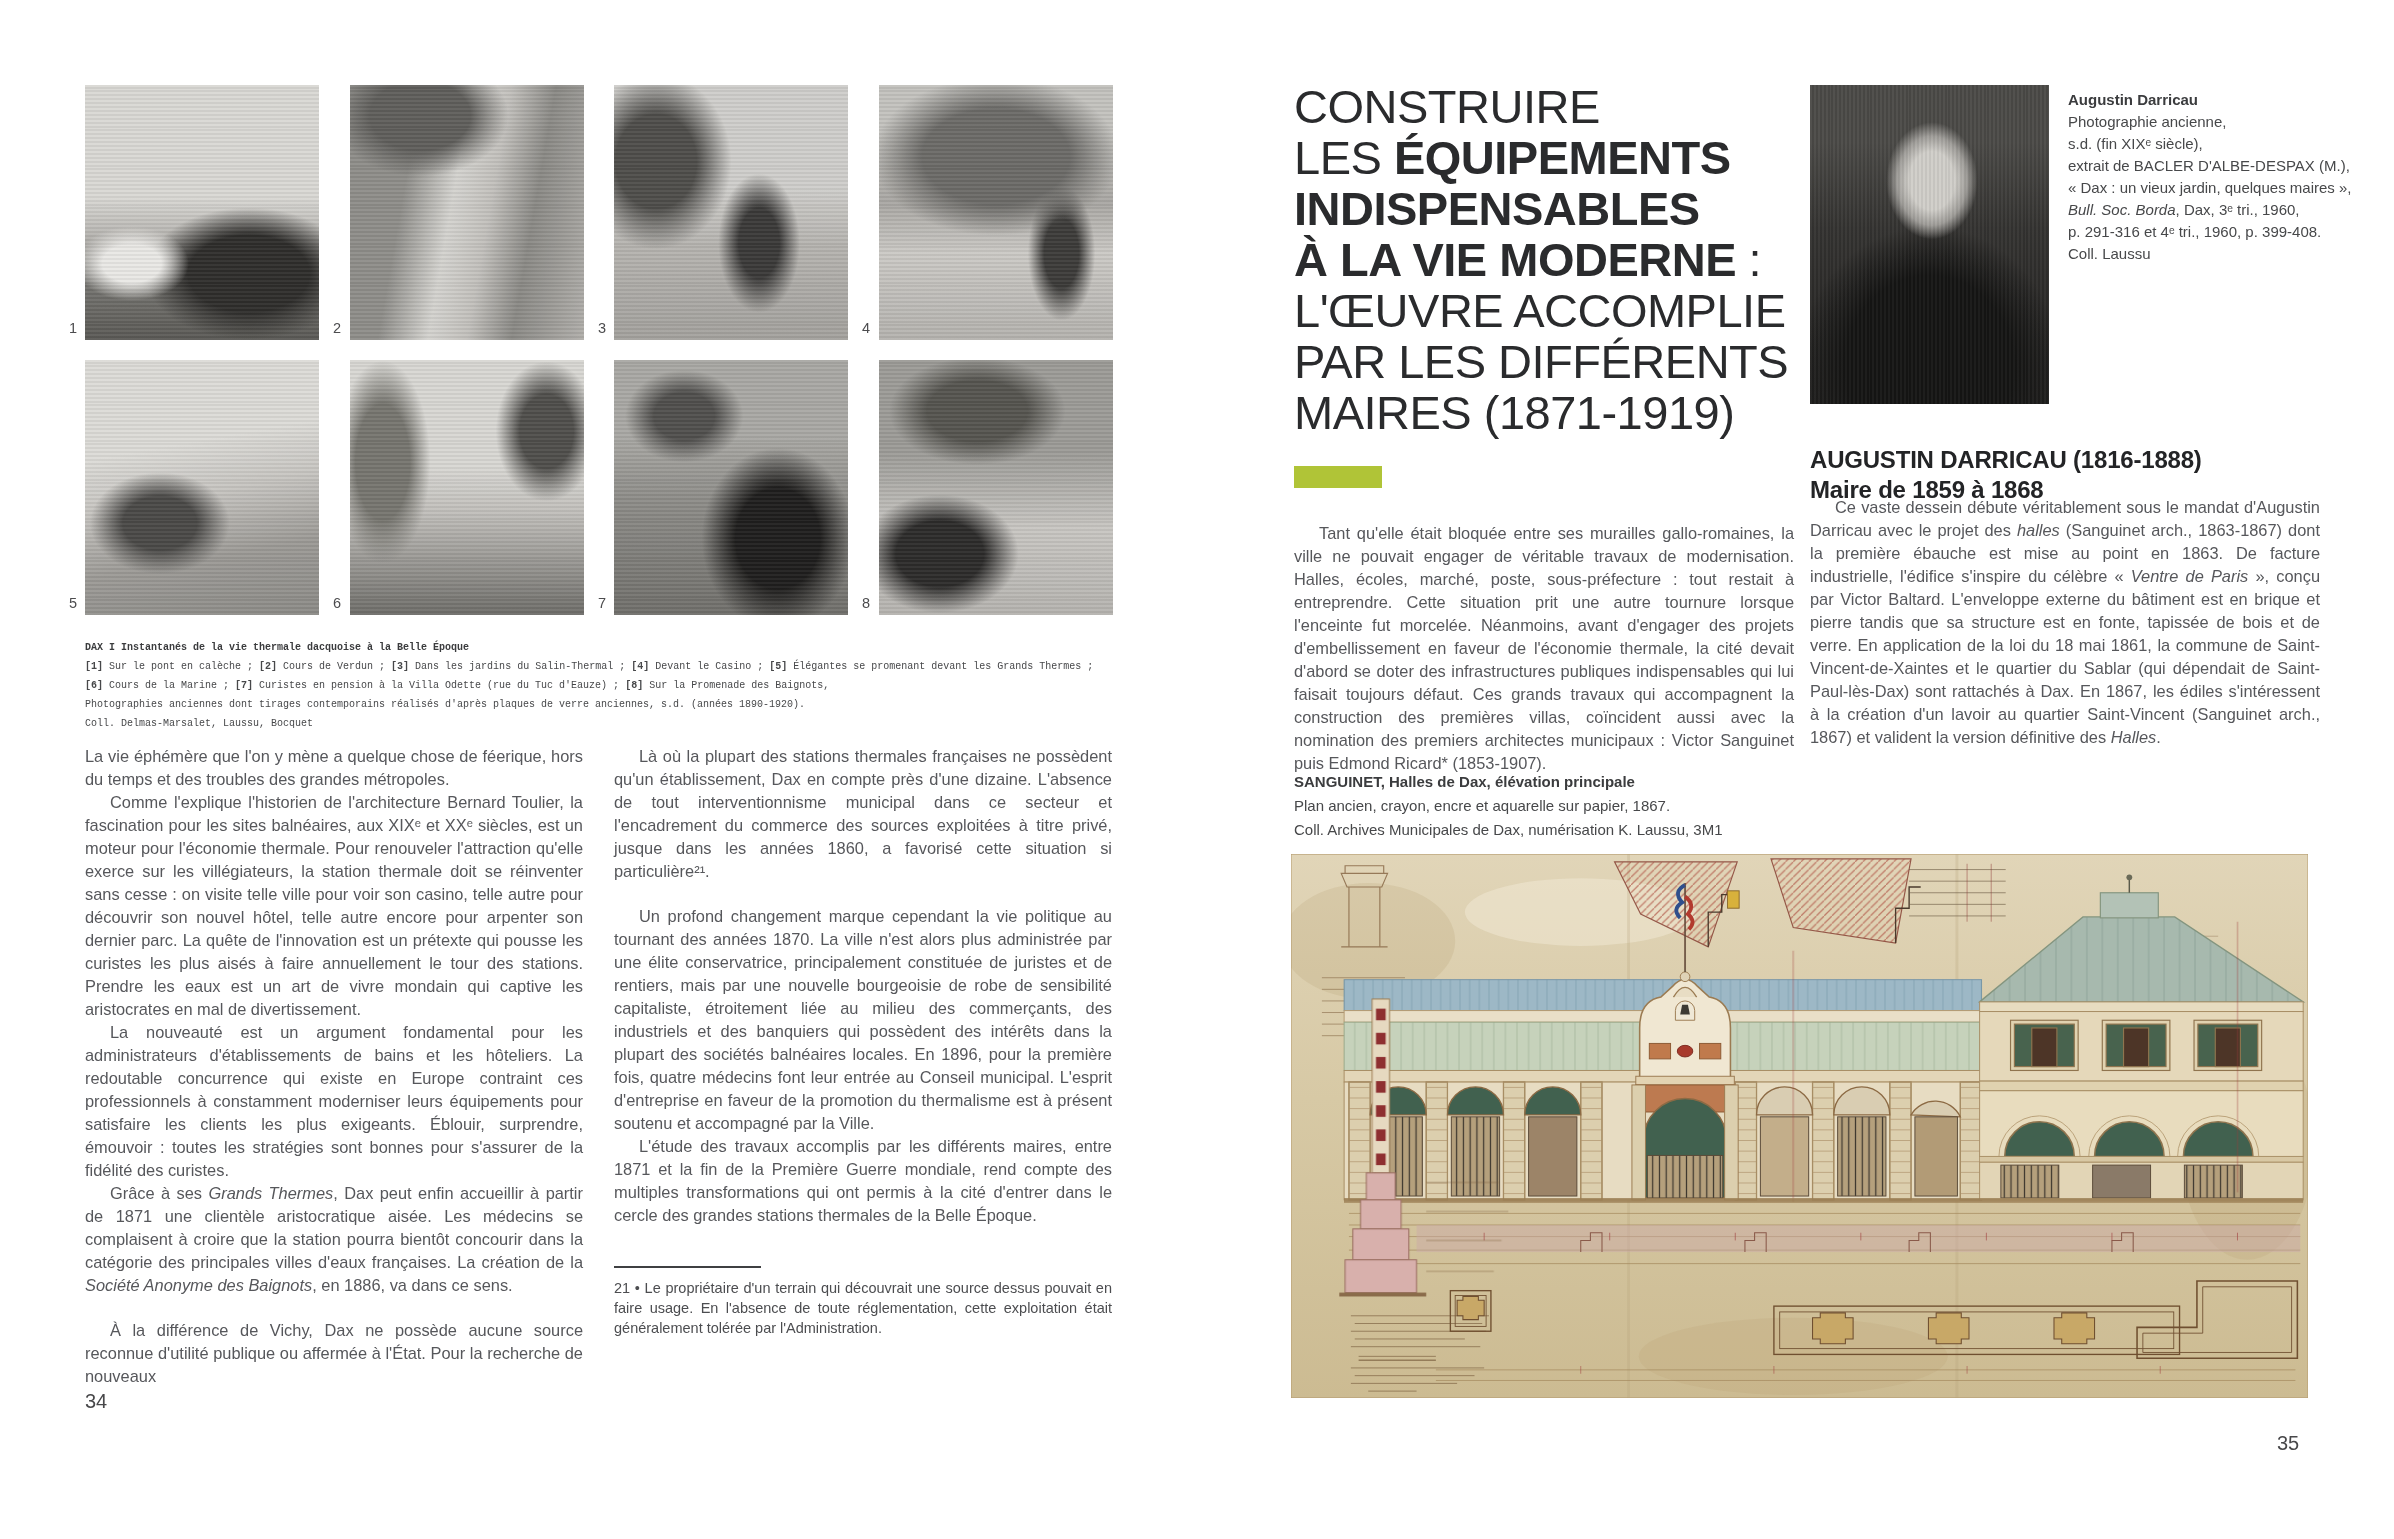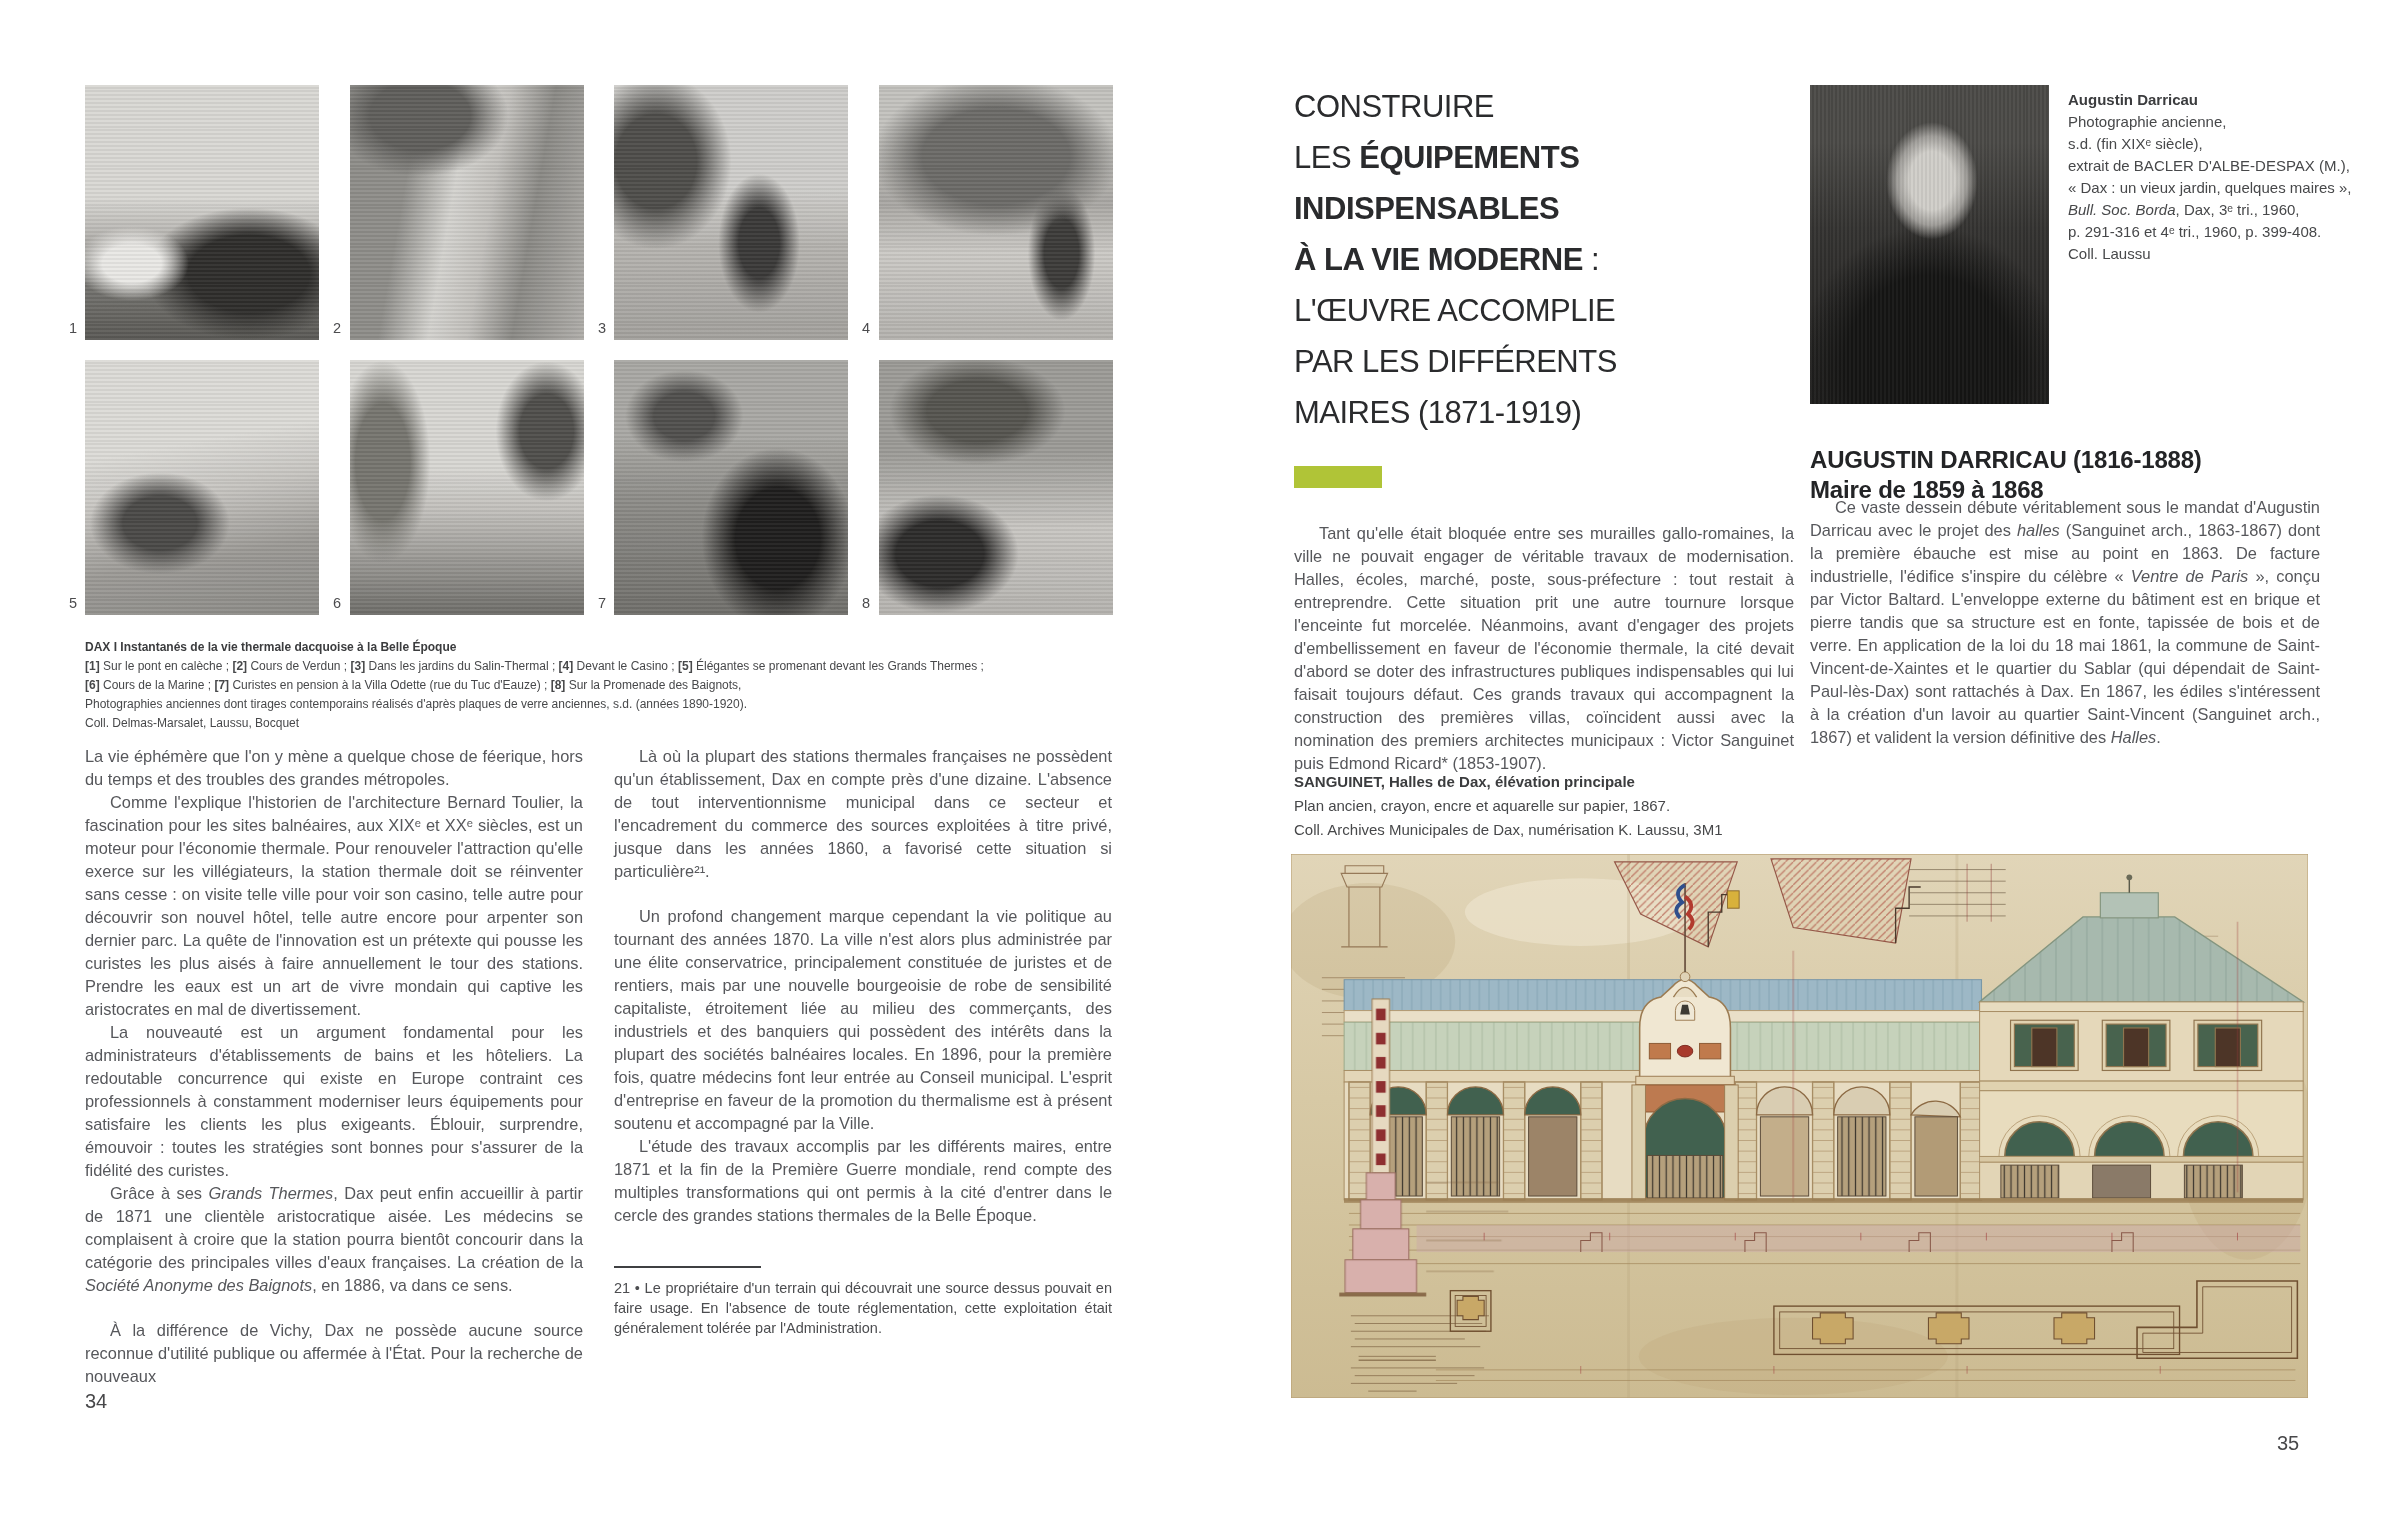--- a/index.html
+++ b/index.html
@@ -29,36 +29,36 @@
        linear-gradient(180deg,#d8d7d3 0 42%,#c0beba 60%,#6e6d69);}
   .ph7{background:radial-gradient(ellipse 106px 126px at 70% 70%,#1f1e1d 0 40%,rgba(0,0,0,0) 72%),
        radial-gradient(ellipse 87px 68px at 30% 22%,#504f4d 0 35%,rgba(0,0,0,0) 68%),
        linear-gradient(180deg,#a9a8a4 0 30%,#8d8c88 55%,#706f6b);}
   .ph8{background:radial-gradient(ellipse 126px 77px at 42% 20%,#55544f 0 40%,rgba(0,0,0,0) 70%),
        radial-gradient(ellipse 116px 87px at 26% 76%,#2c2b2a 0 38%,rgba(0,0,0,0) 68%),
        linear-gradient(180deg,#9c9b97 0 36%,#c8c6c2 66%,#b5b3af);}
   .photo-num{position:absolute;width:14.5px;font-size:14.5px;line-height:15.4px;color:#4c4c4e;text-align:left;}
 
   
-  .caption{font-size:12px;line-height:19px;color:#47484a;white-space:nowrap;}
+  .caption{font-size:10px;line-height:19px;color:#47484a;white-space:nowrap;font-family:Liberation Mono, monospace;}
   .cap-title{font-weight:700;color:#3b3c3e;}
   .minicap{font-size:15px;line-height:24px;color:#47484a;white-space:nowrap;}
   .portrait-cap{font-size:15px;line-height:22px;color:#47484a;white-space:nowrap;}
 
   
   .body-col{font-size:16.4px;line-height:23px;text-align:justify;color:#56575b;}
   .body-col p{margin:0;}
   .body-col p.indent{text-indent:25px;}
   .body-col p.space{margin-top:22px;}
   .footnote-block{margin-top:39px;}
   .fn-rule{width:147px;height:1.9px;background:#3f4042;margin-bottom:10.6px;}
   .footnote{font-size:14.5px;line-height:20px;text-align:justify;color:#4c4d50;}
 
   
-  .title{font-size:31px;line-height:51px;font-weight:300;color:#2a2b2d;letter-spacing:-0.5px;}
+  .title{font-size:47px;line-height:51px;font-weight:300;color:#2a2b2d;letter-spacing:-0.5px;}
   .seg-b{font-weight:700;}
   .seg-i{font-style:italic;}
   .accent-bar{width:88px;height:22px;}
   .darricau-h{font-size:24px;line-height:30px;font-weight:700;color:#232426;letter-spacing:-0.2px;}
   .pagenum{font-size:20px;color:#48484a;}
 
   .portrait{position:absolute;width:239px;height:319px;overflow:hidden;
      background:radial-gradient(ellipse 60px 77px at 51% 30%,#d0cec9 0 38%,#9e9c98 58%,rgba(0,0,0,0) 76%),
      radial-gradient(ellipse 154px 164px at 50% 88%,#151514 0 55%,rgba(0,0,0,0) 85%),
      linear-gradient(180deg,#4b4a47 0 18%,#343331 45%,#201f1e);}

